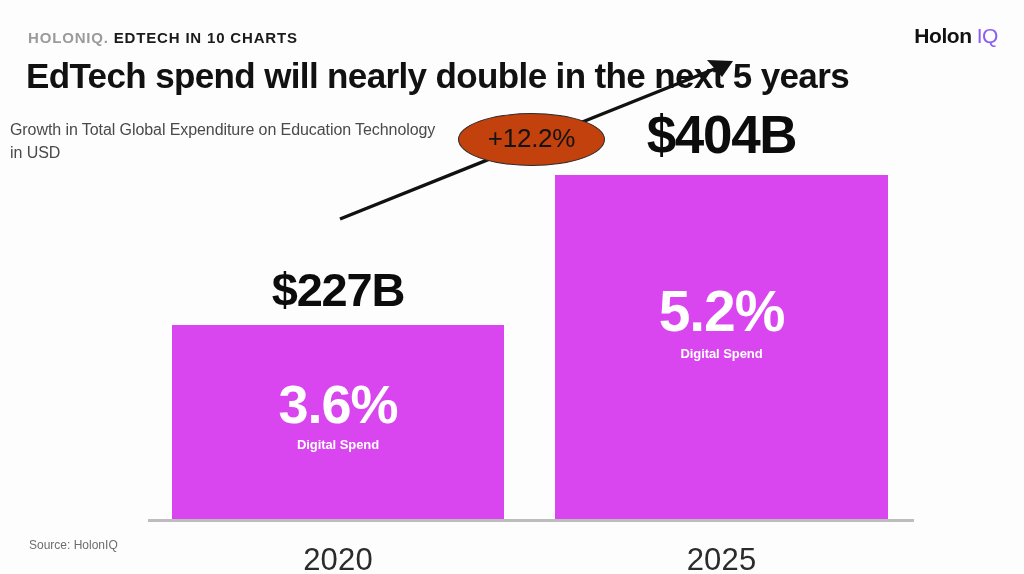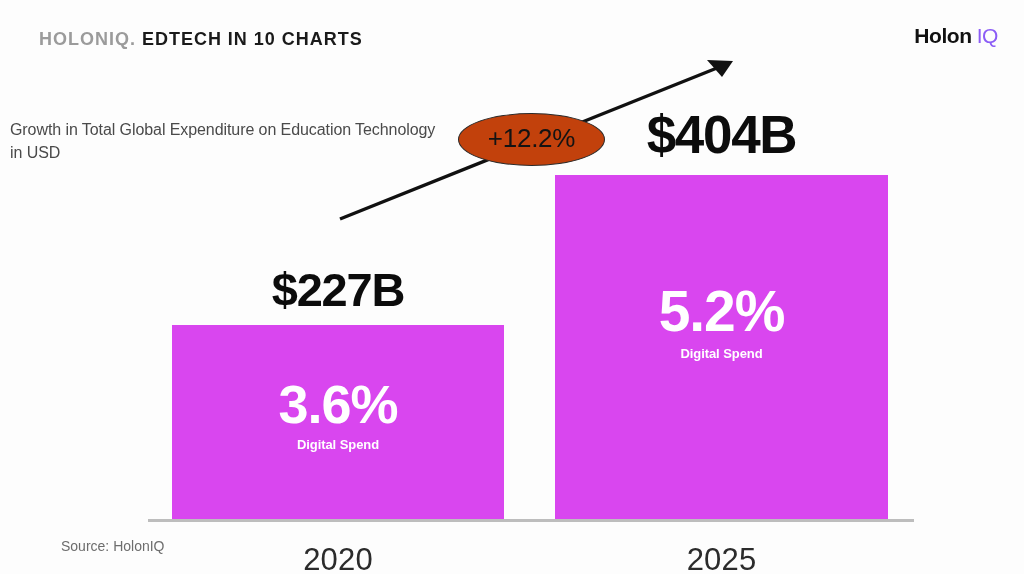--- a/index.html
+++ b/index.html
@@ -19,23 +19,23 @@
     position: absolute;
     inset: 0;
     width: 1024px;
     height: 574px;
     background: #fdfdfd;
   }
 
   
   .eyebrow {
     position: absolute;
-    left: 39px;
+    left: 28px;
     top: 29px;
-    font-size: 18px;
+    font-size: 15px;
     font-weight: bold;
     letter-spacing: 0.055em;
     white-space: nowrap;
   }
   .eyebrow .brand { color: #9b9b9b; }
   .eyebrow .series { color: #1a1a1a; }
 
   .logo {
     position: absolute;
     right: 26px;
@@ -182,41 +182,41 @@
     text-align: center;
     letter-spacing: 0.005em;
   }
   .x-2020 { left: 172px; width: 332px; }
   .x-2025 { left: 555px; width: 333px; }
 
   .source {
     position: absolute;
     left: 29px;
     top: 538px;
-    font-size: 14px;
+    font-size: 12px;
     color: #6d6d6d;
     font-weight: 400;
     white-space: nowrap;
-    margin-left: 32px;
   }
 </style>
 </head>
 <body>
 
 <div id="slide">
 
   <div class="eyebrow">
     <span class="brand">HOLONIQ.</span>
     <span class="series">EDTECH IN 10 CHARTS</span>
   </div>
 
   <div class="logo">
     <span class="logo-holon">Holon</span><span class="logo-iq">IQ</span>
   </div>
 
+  <div class="title">EdTech spend will nearly double in the next 5 years</div>
   <div class="subtitle">Growth in Total Global Expenditure on Education Technology in USD</div>
 
   <svg class="arrow-svg" viewBox="0 0 1024 574">
     <line x1="340" y1="219" x2="722" y2="66" stroke="#111111" stroke-width="3.4" stroke-linecap="butt"></line>
     <polygon points="733,61 707,60 722,77" fill="#111111"></polygon>
   </svg>
 
   <div class="cagr-badge">
     <span>+12.2%</span>
   </div>

